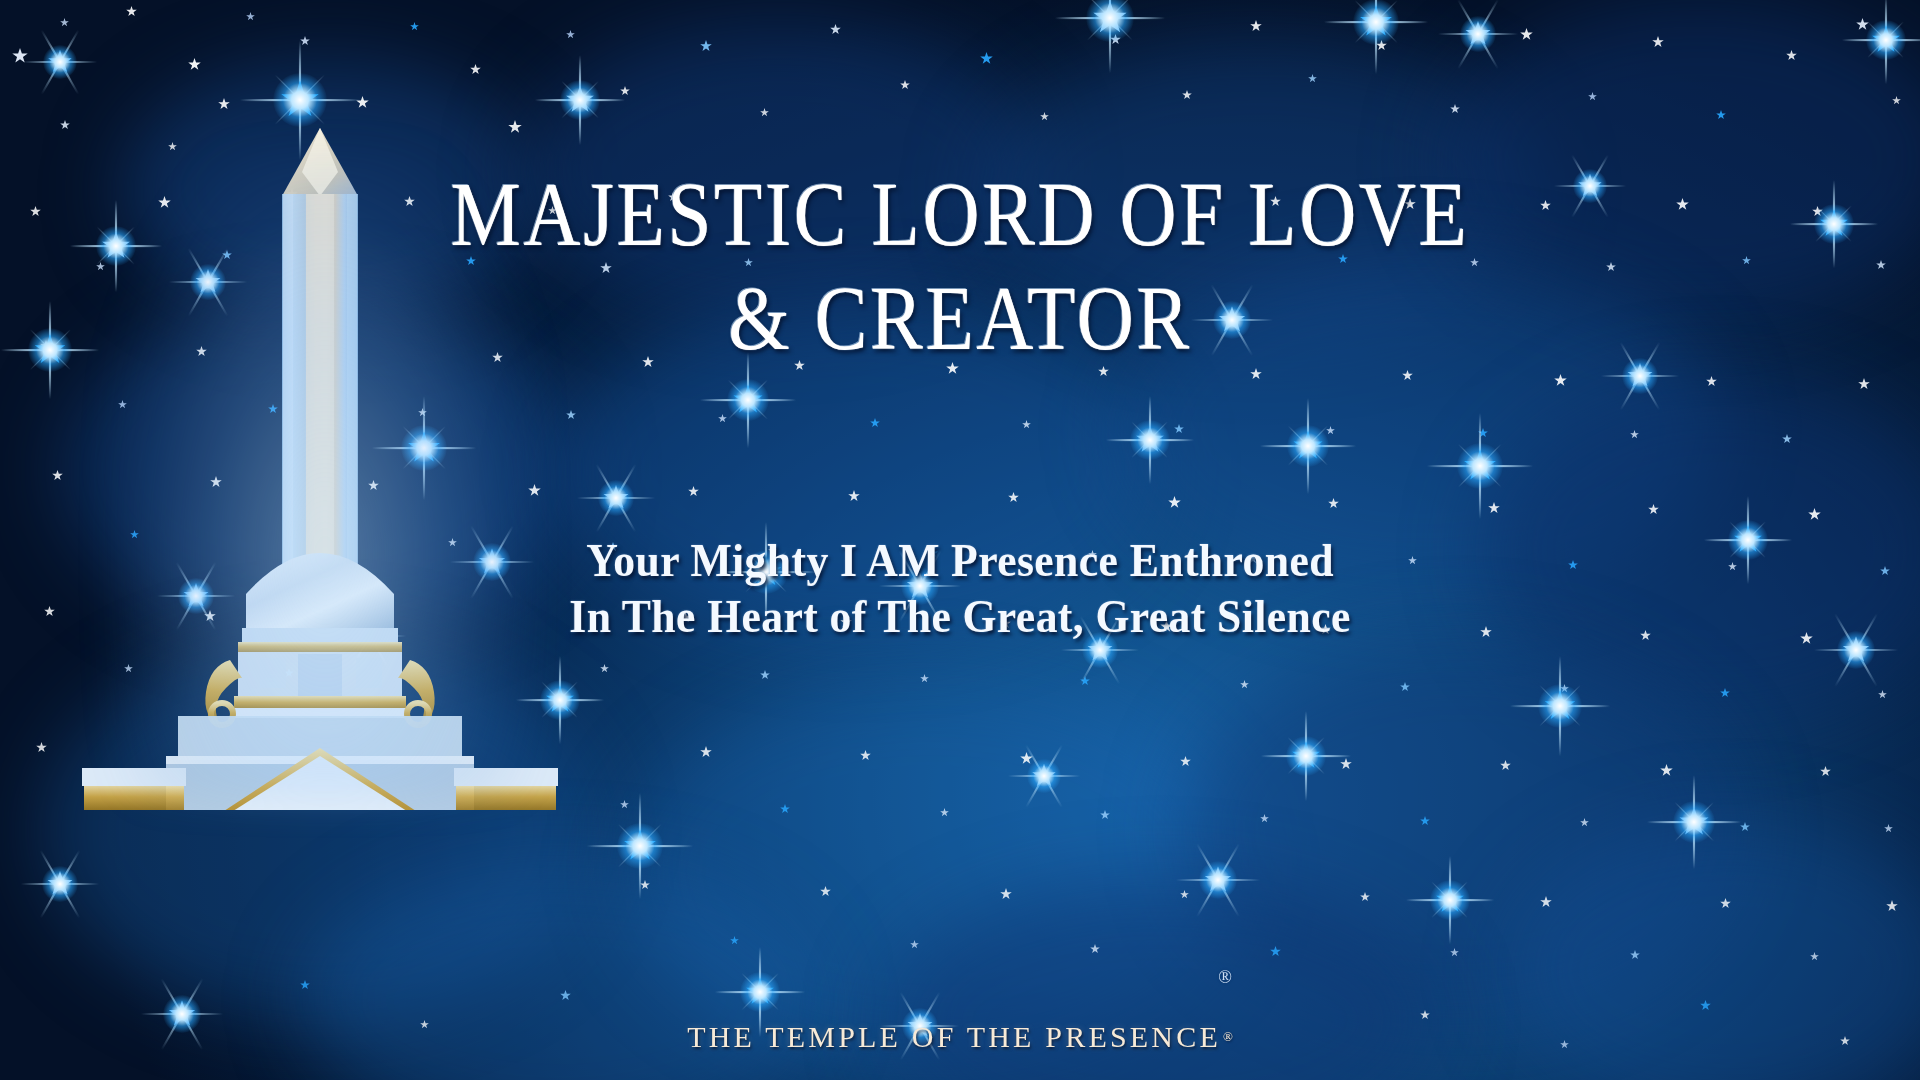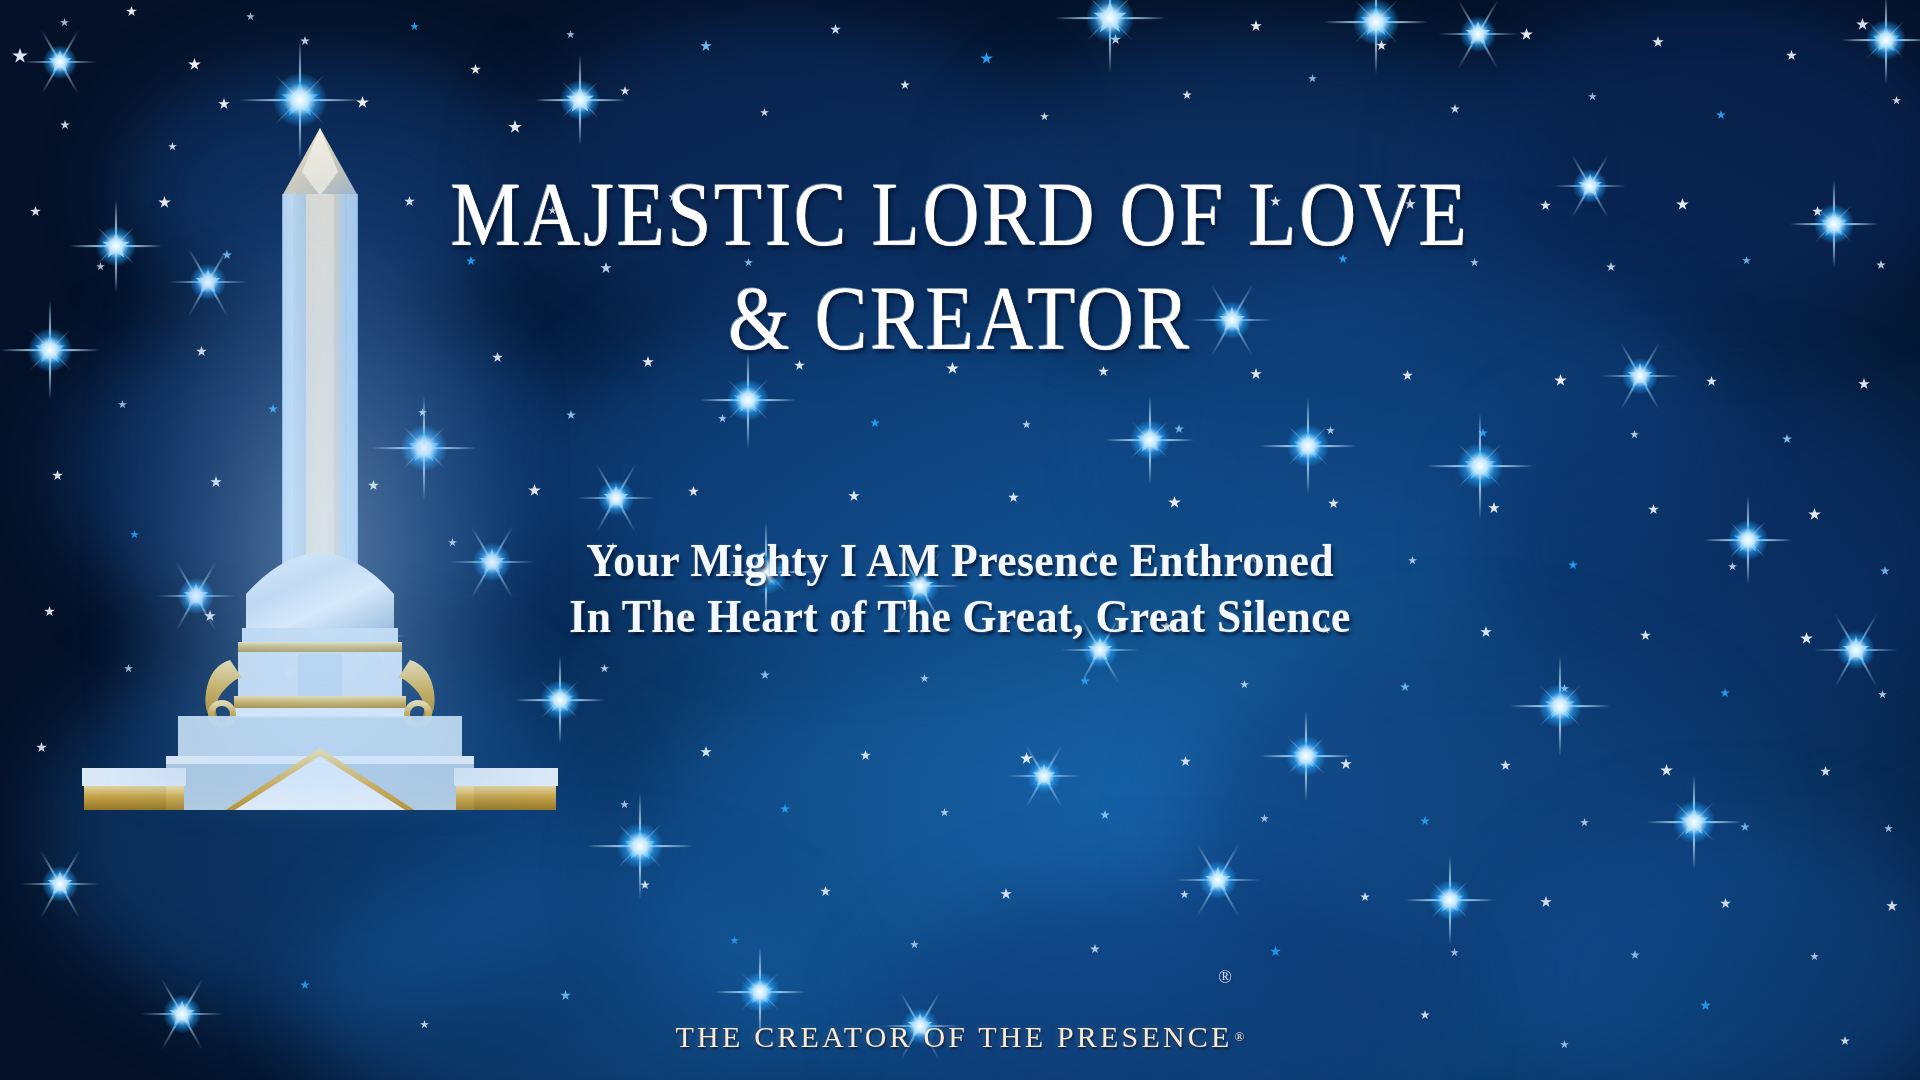--- a/index.html
+++ b/index.html
@@ -919,16 +919,16 @@
 
   <div class="title-line" id="title-2">&amp; CREATOR</div>
 
   <div class="subtitle-line" id="subtitle-1">Your Mighty I AM Presence Enthroned</div>
 
   <div class="subtitle-line" id="subtitle-2">In The Heart of The Great, Great Silence</div>
 
   <div id="reg-mark-standalone">®</div>
 
   <div id="brand-lockup">
-    <span id="brand-text">THE CREATOR OF THE PRESENCE</span><span id="brand-reg">®</span>
+    <span id="brand-text">THE TEMPLE OF THE PRESENCE</span><span id="brand-reg">®</span>
   </div>
 
 </div>
 
 </body></html>

